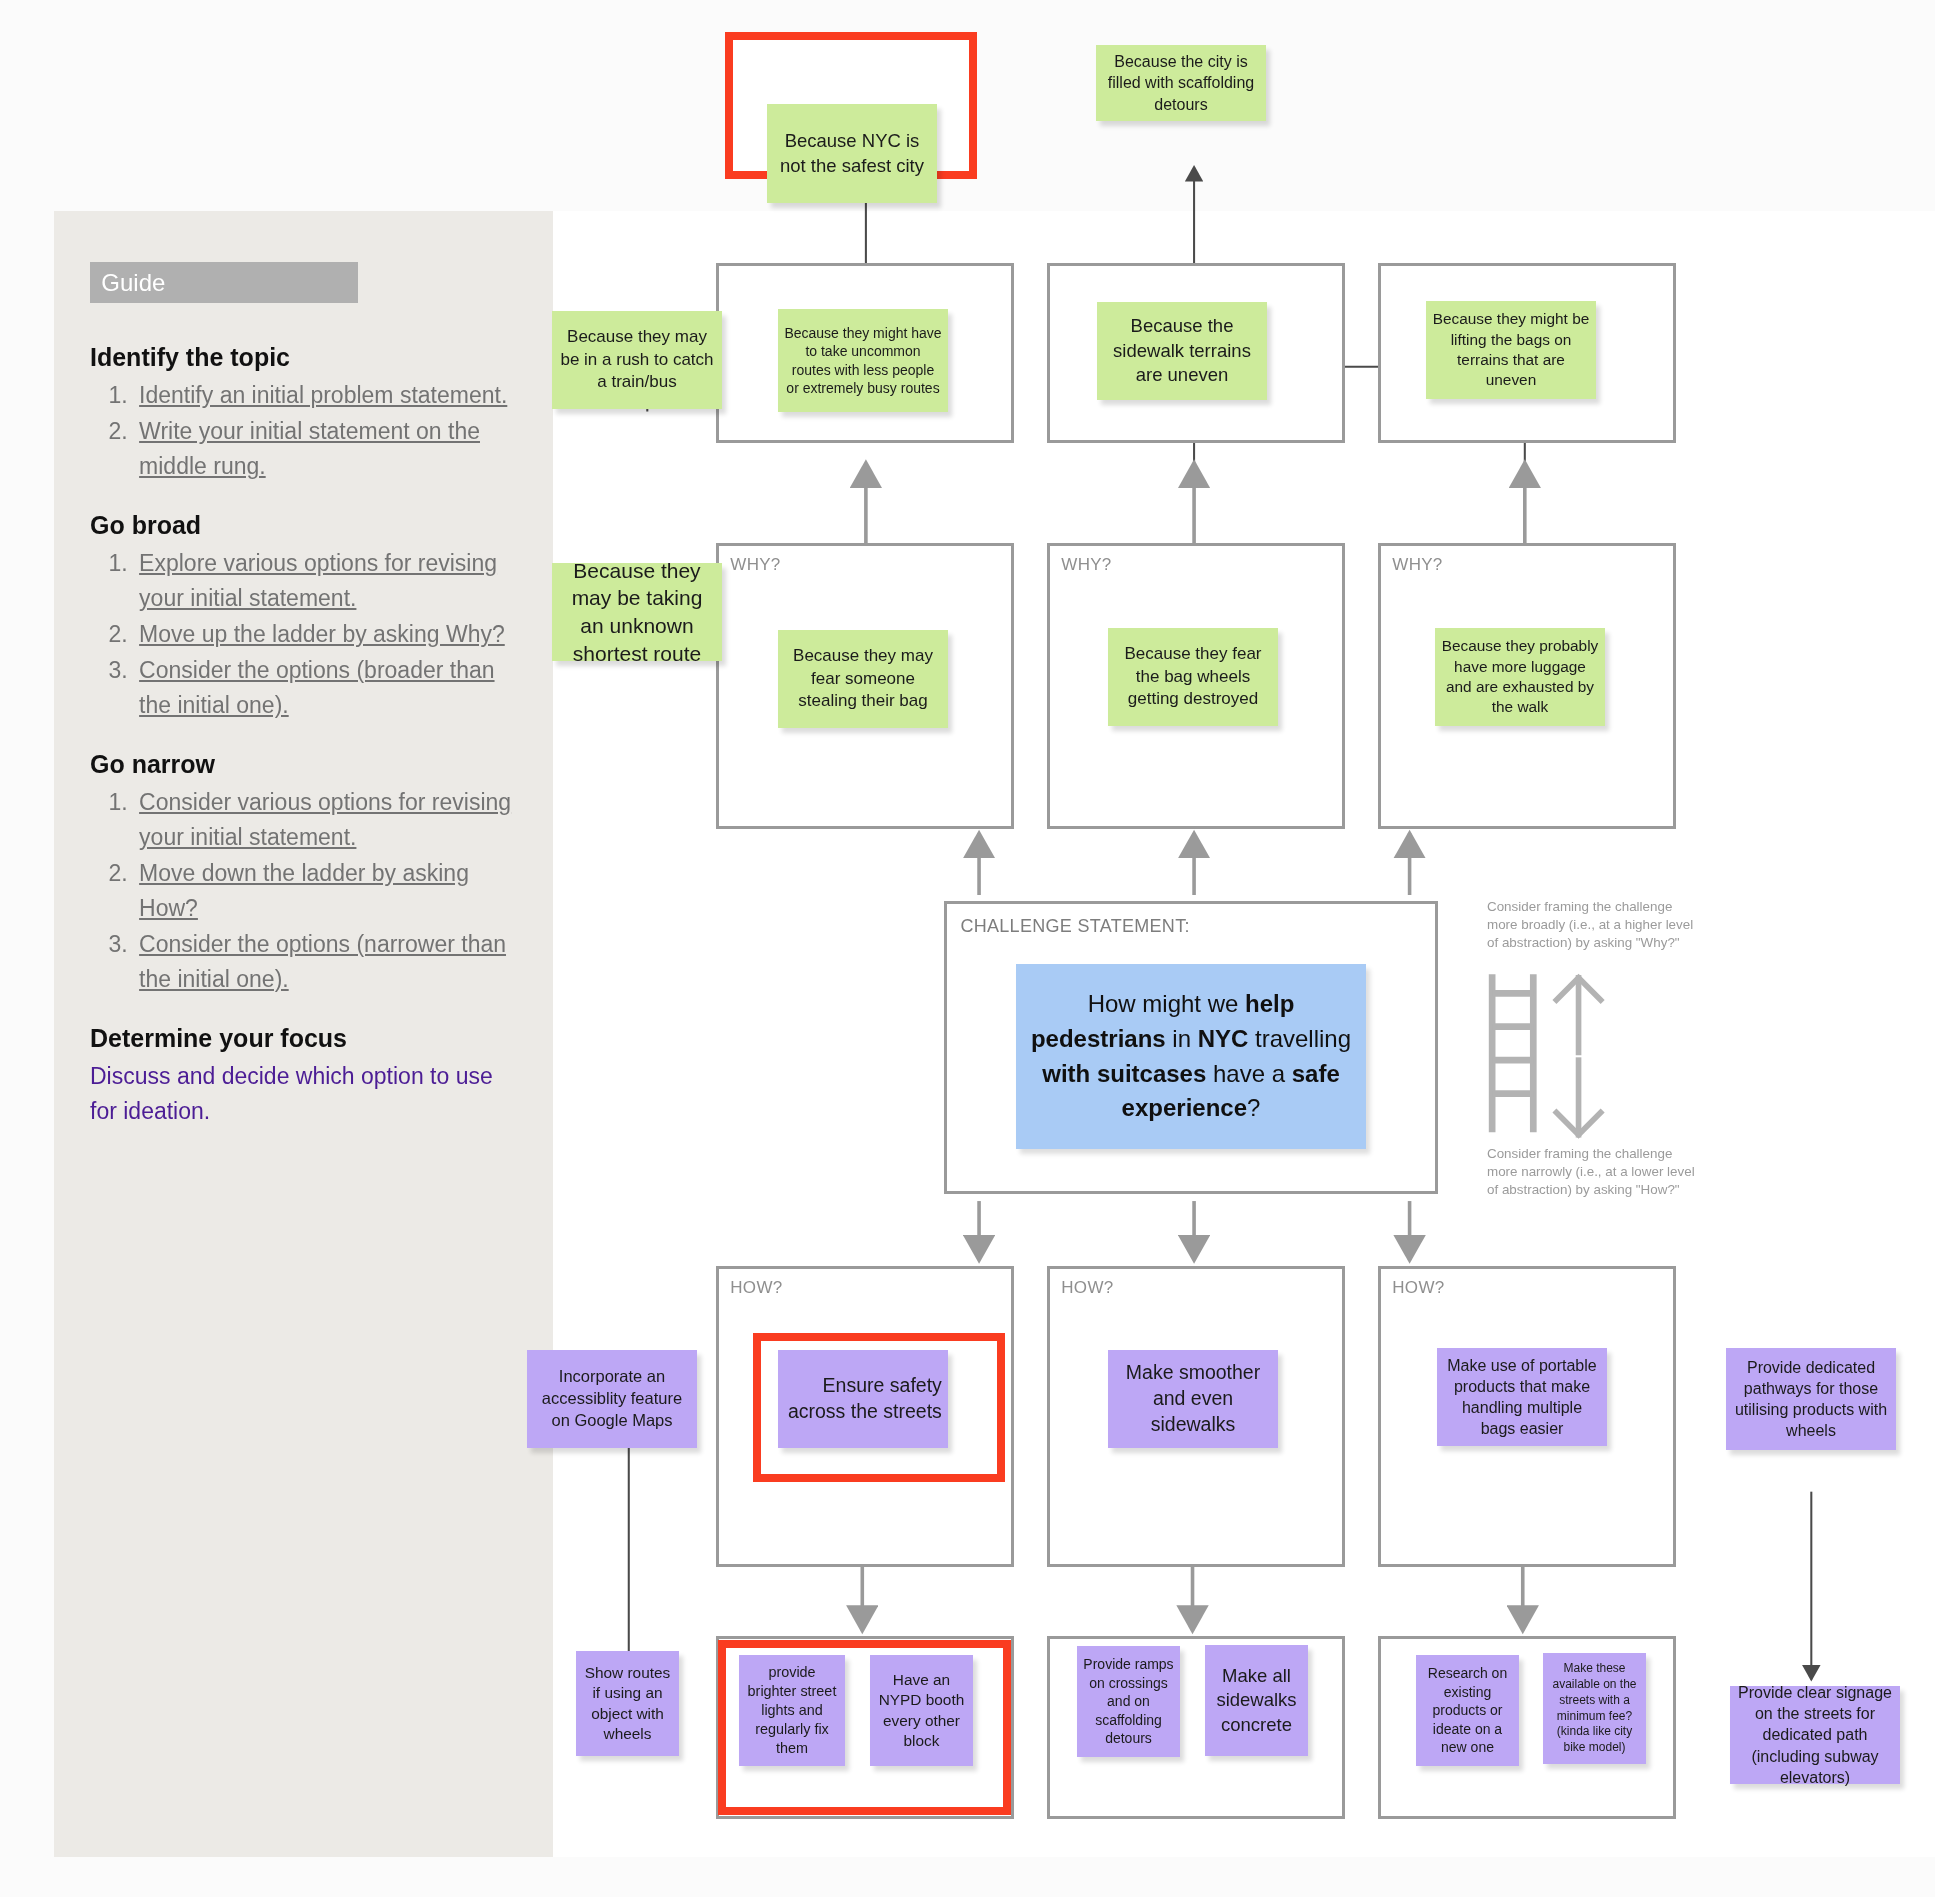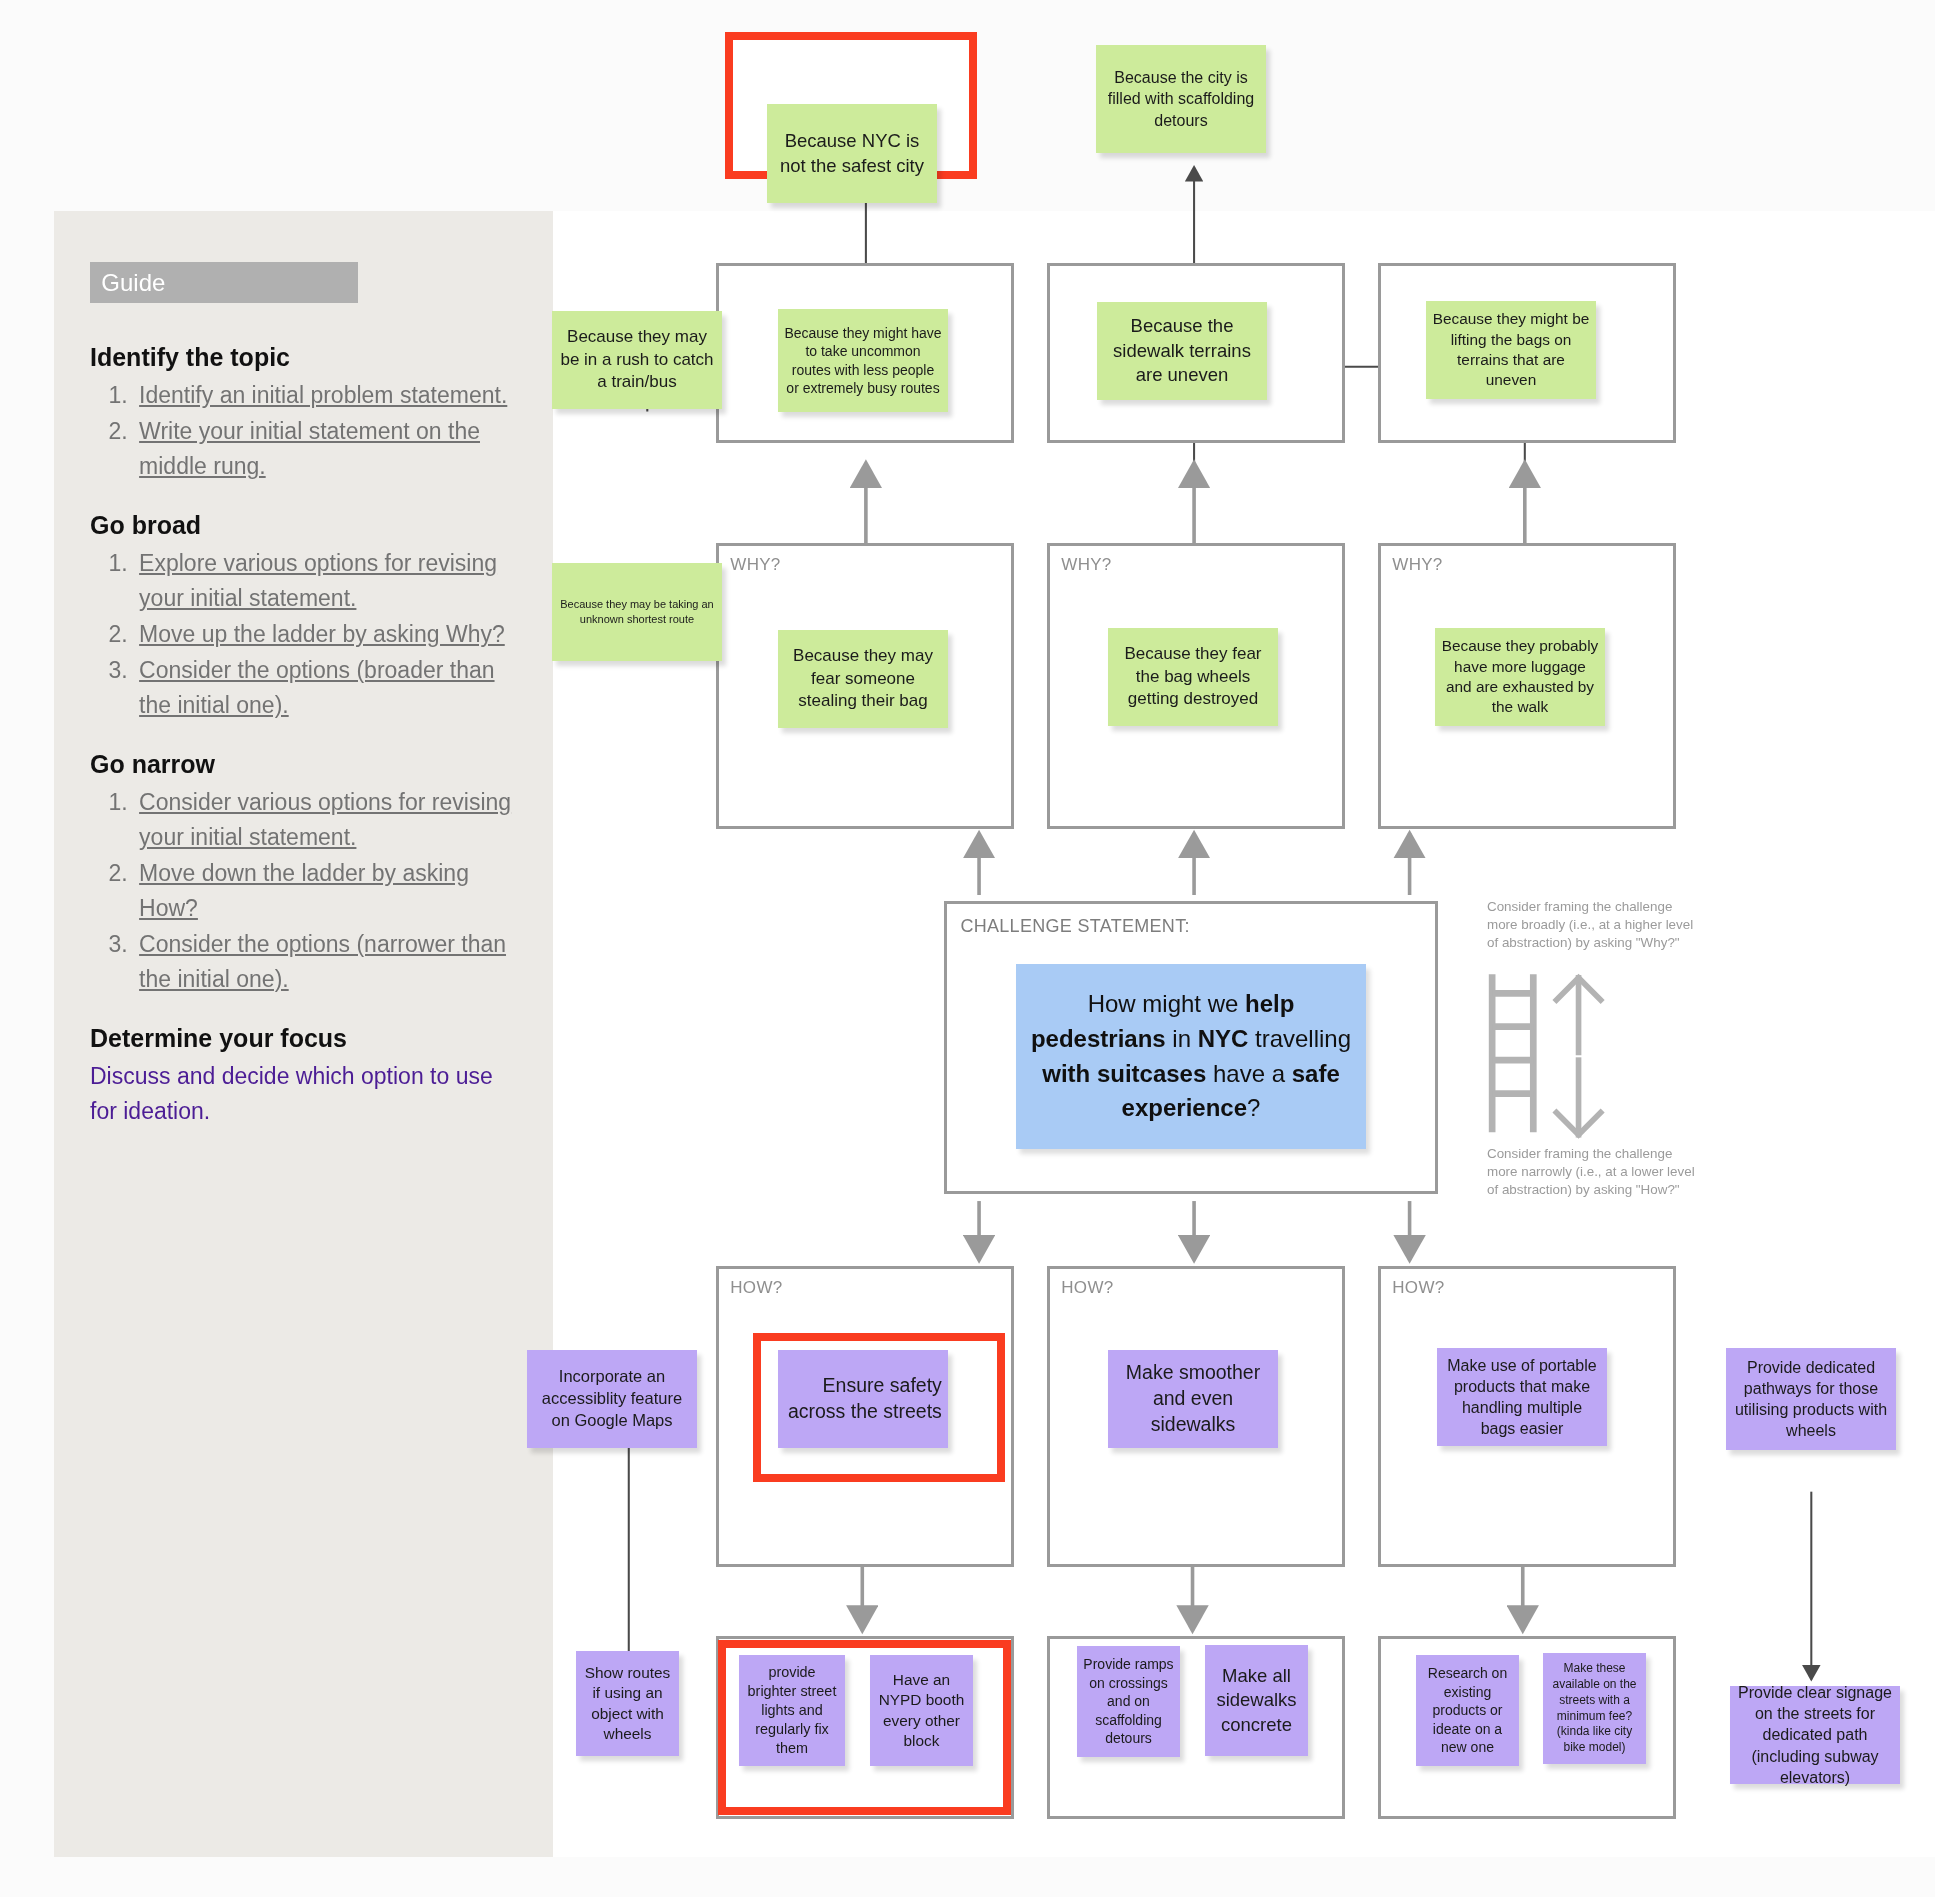--- a/index.html
+++ b/index.html
@@ -188,28 +188,28 @@
   <div class="hl-fill" style="left:725px;top:32px;width:252px;height:147px;"></div>
   <div class="hl" style="left:725px;top:32px;width:252px;height:147px;"></div>
 
   <div class="hl-fill" style="left:753px;top:1333px;width:252px;height:149px;"></div>
   <div class="hl" style="left:753px;top:1333px;width:252px;height:149px;"></div>
 
   <div class="hl-fill" style="left:718px;top:1640px;width:293px;height:175px;"></div>
   <div class="hl" style="left:718px;top:1640px;width:293px;height:175px;"></div>
 
   <div class="note green" style="left:767px;top:56px;width:170px;height:99px;font-size:18.5px;margin-top:48px;">Because NYC is not the safest city</div>
-  <div class="note green" style="left:1096px;top:45px;width:170px;height:108px;font-size:16px;">Because the city is filled with scaffolding detours</div>
+  <div class="note green" style="left:1096px;top:45px;width:170px;height:76px;font-size:16px;">Because the city is filled with scaffolding detours</div>
 
   <div class="note green" style="left:552px;top:311px;width:170px;height:98px;font-size:17px;">Because they may be in a rush to catch a train/bus</div>
   <div class="note green" style="left:778px;top:309px;width:170px;height:103px;font-size:14px;">Because they might have to take uncommon routes with less people or extremely busy routes</div>
   <div class="note green" style="left:1097px;top:302px;width:170px;height:98px;font-size:18.5px;">Because the sidewalk terrains are uneven</div>
   <div class="note green" style="left:1426px;top:301px;width:170px;height:98px;font-size:15.4px;">Because they might be lifting the bags on terrains that are uneven</div>
 
-  <div class="note green" style="left:552px;top:563px;width:170px;height:98px;font-size:11px;">Because they may be taking an unknown shortest route</div>
+  <div class="note green" style="left:552px;top:563px;width:170px;height:98px;font-size:21px;">Because they may be taking an unknown shortest route</div>
   <div class="note green" style="left:778px;top:630px;width:170px;height:98px;font-size:17px;">Because they may fear someone stealing their bag</div>
   <div class="note green" style="left:1108px;top:628px;width:170px;height:98px;font-size:17px;">Because they fear the bag wheels getting destroyed</div>
   <div class="note green" style="left:1435px;top:628px;width:170px;height:98px;font-size:15.4px;">Because they probably have more luggage and are exhausted by the walk</div>
 
   <div id="challengeBox">
     <span class="clabel">CHALLENGE STATEMENT:</span>
   </div>
   <div id="challengeNote">
     <p>
       <span>How might we </span><b>help pedestrians</b><span> in </span><b>NYC</b><span> travelling </span><b>with suitcases</b><span> have a </span><b>safe experience</b><span>?</span>

